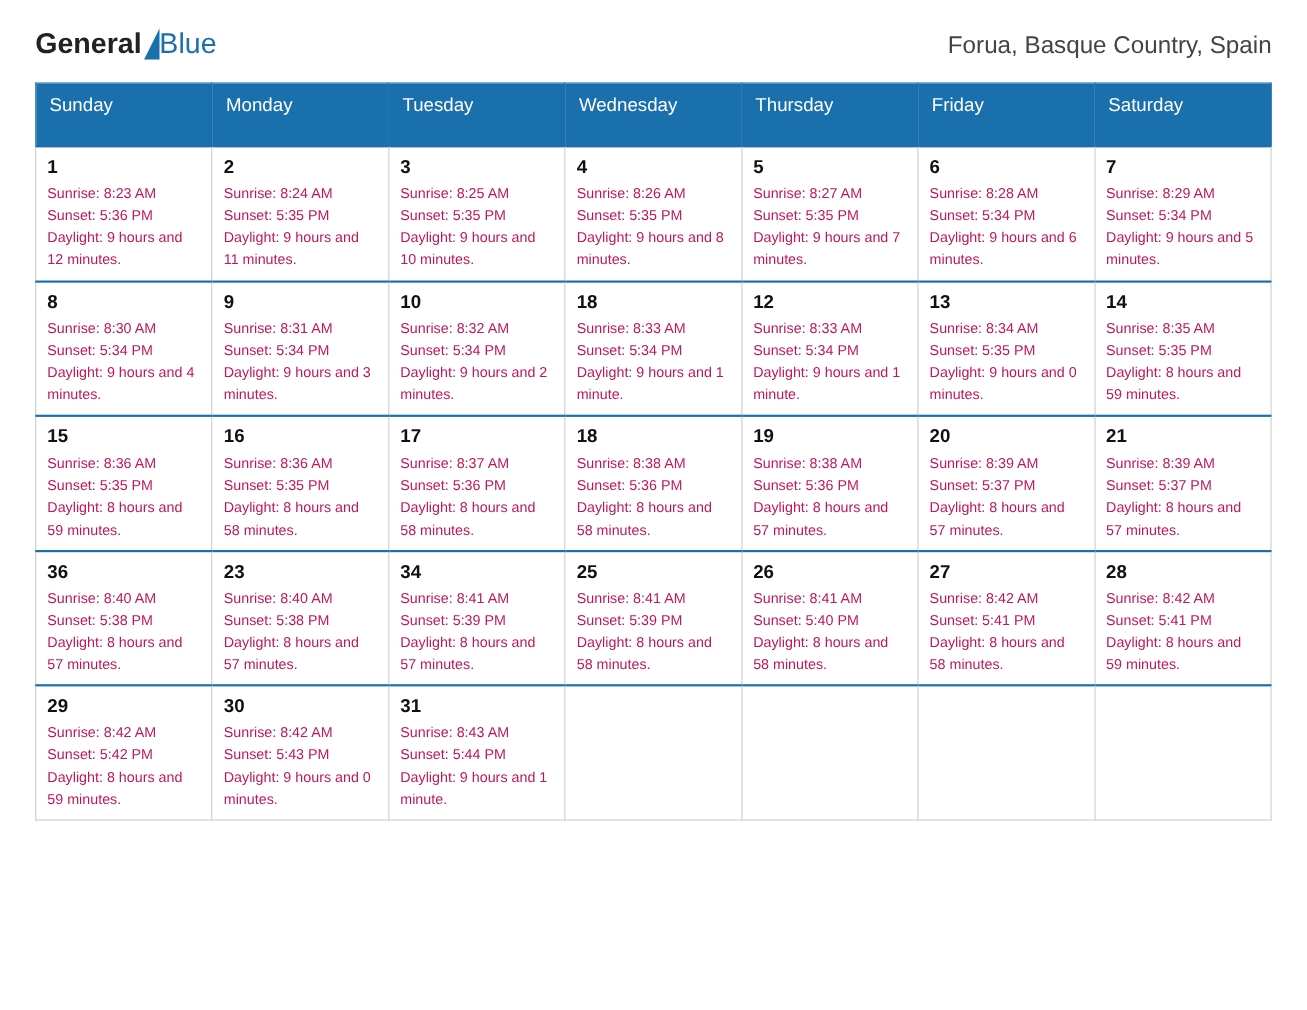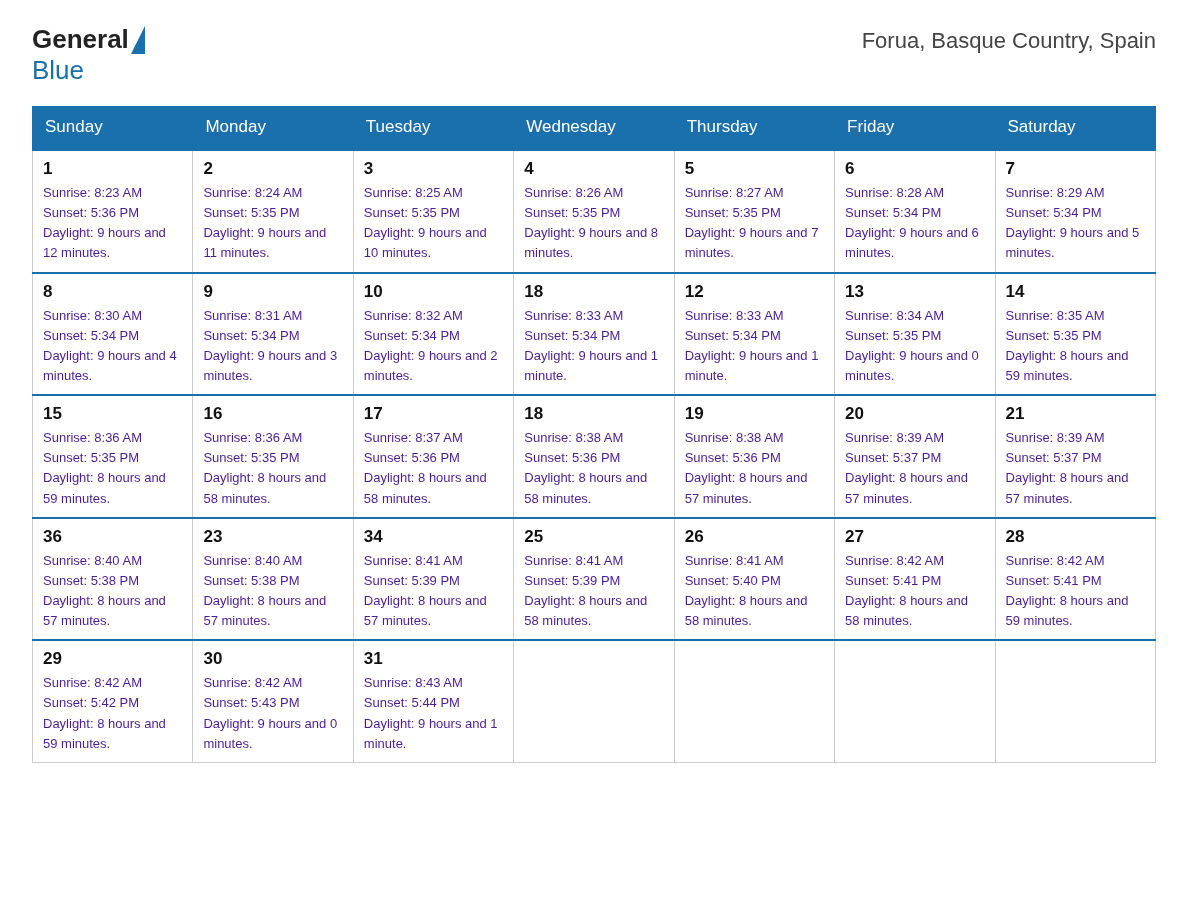--- a/index.html
+++ b/index.html
@@ -30,21 +30,21 @@
       vertical-align: middle;
       margin-left: 2px;
     }
     .logo-text-blue {
       font-size: 26px;
       font-weight: normal;
       color: #1a6fad;
     }
     .logo-wrapper {
       display: flex;
-      flex-direction: column;
+      flex-direction: row;
       align-items: flex-start;
     }
     .logo-row {
       display: flex;
       align-items: center;
     }
     .title-block {
       text-align: right;
     }
     .calendar-title {
@@ -61,21 +61,21 @@
     .calendar-table {
       width: 100%;
       border-collapse: collapse;
       table-layout: fixed;
     }
     .calendar-table thead tr th {
       background: #1a6fad;
       color: #fff;
       font-size: 17px;
       font-weight: normal;
-      padding: 10px 10px 12px 12px;
+      padding: 10px 10px 26px 12px;
       text-align: left;
       border: 1px solid #1a6fad;
     }
     .calendar-table tbody tr td {
       vertical-align: top;
       padding: 8px 10px;
       border: 1px solid #ccc;
       border-top: 2px solid #1a6fad;
       font-size: 13px;
       color: #222;
@@ -88,21 +88,21 @@
     }
     .day-number {
       font-size: 17px;
       font-weight: bold;
       color: #111;
       margin-bottom: 4px;
       display: block;
     }
     .day-info {
       font-size: 13px;
-      color: #4c1d95;
+      color: #be185d;
       line-height: 1.55;
     }
   </style>
 </head>
 <body>
 
 <div class="header">
   <div class="logo-wrapper">
     <div class="logo-row">
       <span class="logo-text-general">General</span>

